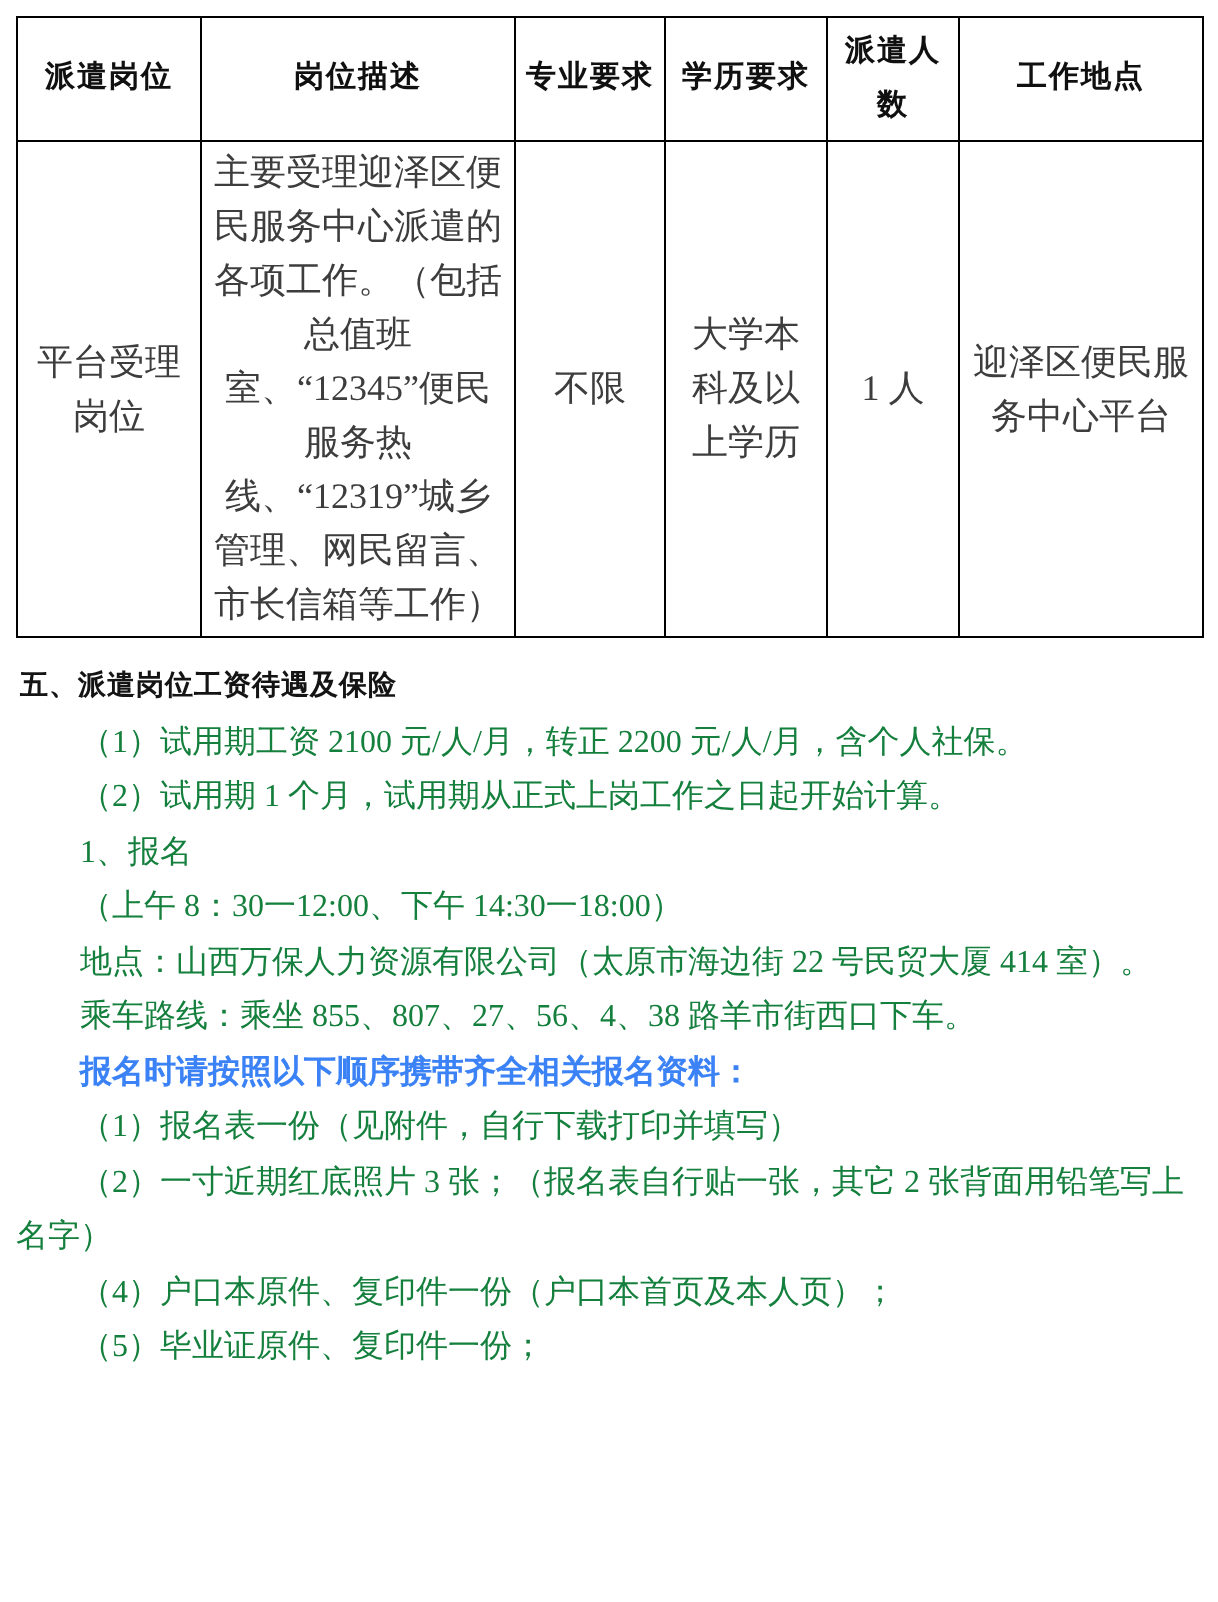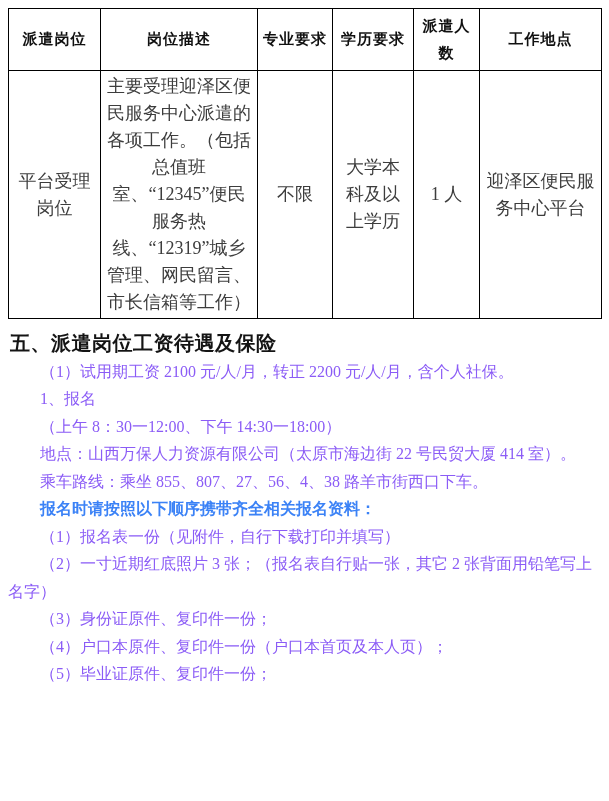--- a/index.html
+++ b/index.html
@@ -54,27 +54,27 @@
     font-size: 16px;
     line-height: 27.5px;
   }
   .content p {
     margin: 0;
     padding: 0;
   }
   p.sec-heading {
     font-weight: bold;
     color: #141414;
-    font-size: 20px;
+    font-size: 14px;
     text-indent: 2px;
     letter-spacing: 0.5px;
   }
   p.body-para {
     text-indent: 2em;
-    color: #8b5cf6;
+    color: #15803d;
   }
   p.body-para-bold {
     text-indent: 2em;
     font-weight: bold;
     color: #3b82f6;
   }
 </style>
 </head>
 <body>
 
@@ -107,25 +107,25 @@
         <td>大学本科及以上学历</td>
         <td>1 人</td>
         <td>迎泽区便民服务中心平台</td>
       </tr>
     </tbody>
   </table>
 
   <div class="content">
     <p class="sec-heading">五、派遣岗位工资待遇及保险</p>
     <p class="body-para">（1）试用期工资 2100 元/人/月，转正 2200 元/人/月，含个人社保。</p>
+    <p class="body-para">（2）试用期 1 个月，试用期从正式上岗工作之日起开始计算。</p>
     <p class="body-para">1、报名</p>
     <p class="body-para">（上午 8：30一12:00、下午 14:30一18:00）</p>
     <p class="body-para">地点：山西万保人力资源有限公司（太原市海边街 22 号民贸大厦 414 室）。</p>
     <p class="body-para">乘车路线：乘坐 855、807、27、56、4、38 路羊市街西口下车。</p>
     <p class="body-para-bold">报名时请按照以下顺序携带齐全相关报名资料：</p>
     <p class="body-para">（1）报名表一份（见附件，自行下载打印并填写）</p>
     <p class="body-para">（2）一寸近期红底照片 3 张；（报名表自行贴一张，其它 2 张背面用铅笔写上名字）</p>
-    <p class="body-para">（3）身份证原件、复印件一份；</p>
     <p class="body-para">（4）户口本原件、复印件一份（户口本首页及本人页）；</p>
     <p class="body-para">（5）毕业证原件、复印件一份；</p>
   </div>
 
 </div>
 
 </body></html>

